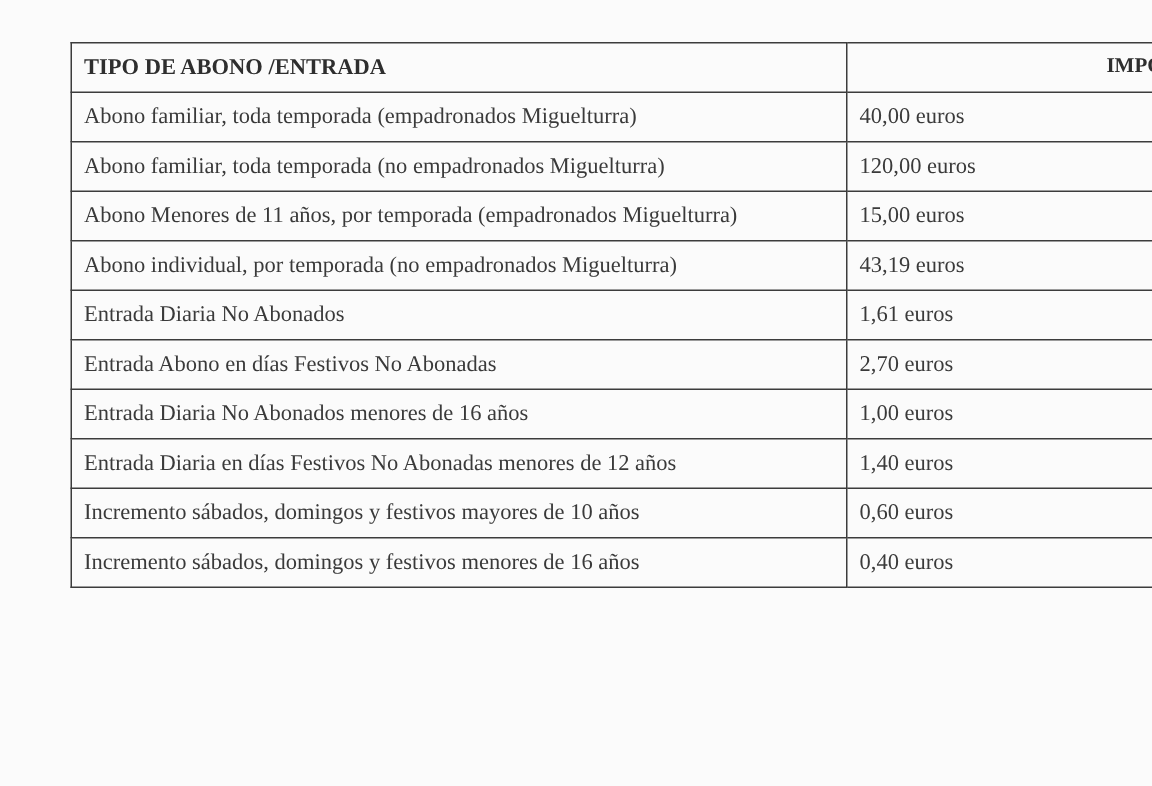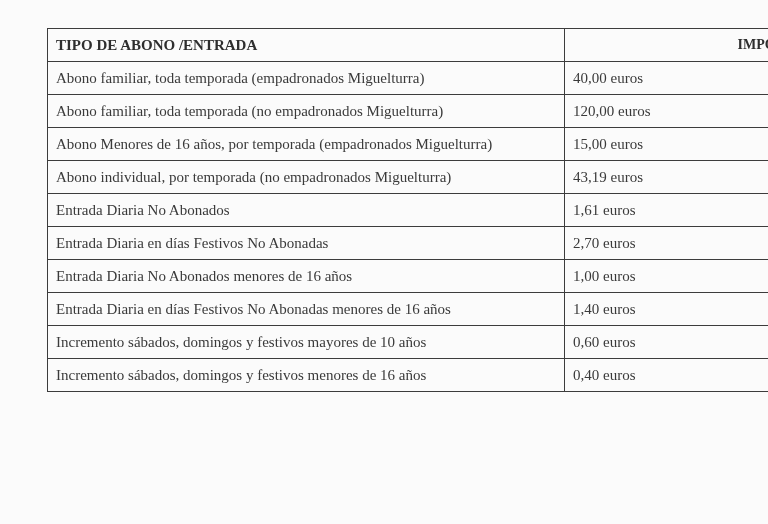--- a/index.html
+++ b/index.html
@@ -52,41 +52,41 @@
   <tbody>
     <tr>
       <td class="type">Abono familiar, toda temporada (empadronados Miguelturra)</td>
       <td class="amount">40,00 euros</td>
     </tr>
     <tr>
       <td class="type">Abono familiar, toda temporada (no empadronados Miguelturra)</td>
       <td class="amount">120,00 euros</td>
     </tr>
     <tr>
-      <td class="type">Abono Menores de 16 años, por temporada (empadronados Miguelturra)</td>
+      <td class="type">Abono Menores de 11 años, por temporada (empadronados Miguelturra)</td>
       <td class="amount">15,00 euros</td>
     </tr>
     <tr>
       <td class="type">Abono individual, por temporada (no empadronados Miguelturra)</td>
       <td class="amount">43,19 euros</td>
     </tr>
     <tr>
       <td class="type">Entrada Diaria No Abonados</td>
       <td class="amount">1,61 euros</td>
     </tr>
     <tr>
-      <td class="type">Entrada Diaria en días Festivos No Abonadas</td>
+      <td class="type">Entrada Abono en días Festivos No Abonadas</td>
       <td class="amount">2,70 euros</td>
     </tr>
     <tr>
       <td class="type">Entrada Diaria No Abonados menores de 16 años</td>
       <td class="amount">1,00 euros</td>
     </tr>
     <tr>
-      <td class="type">Entrada Diaria en días Festivos No Abonadas menores de 16 años</td>
+      <td class="type">Entrada Diaria en días Festivos No Abonadas menores de 12 años</td>
       <td class="amount">1,40 euros</td>
     </tr>
     <tr>
       <td class="type">Incremento sábados, domingos y festivos mayores de 10 años</td>
       <td class="amount">0,60 euros</td>
     </tr>
     <tr>
       <td class="type">Incremento sábados, domingos y festivos menores de 16 años</td>
       <td class="amount">0,40 euros</td>
     </tr>

